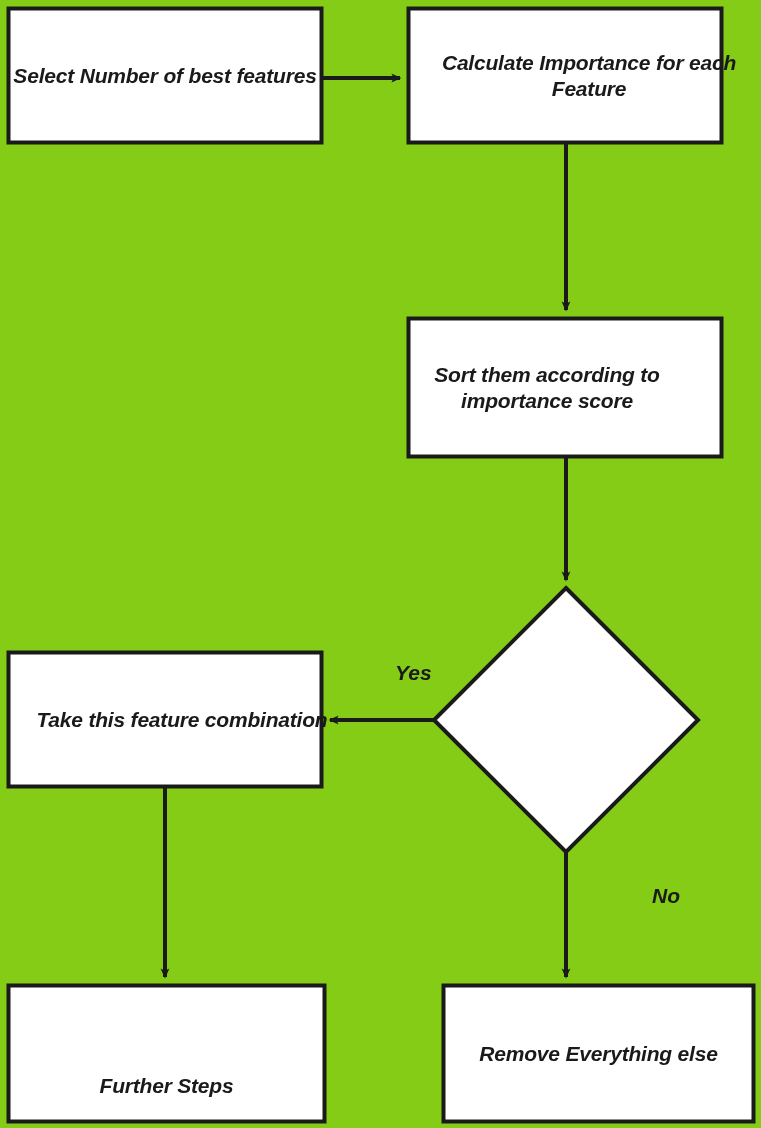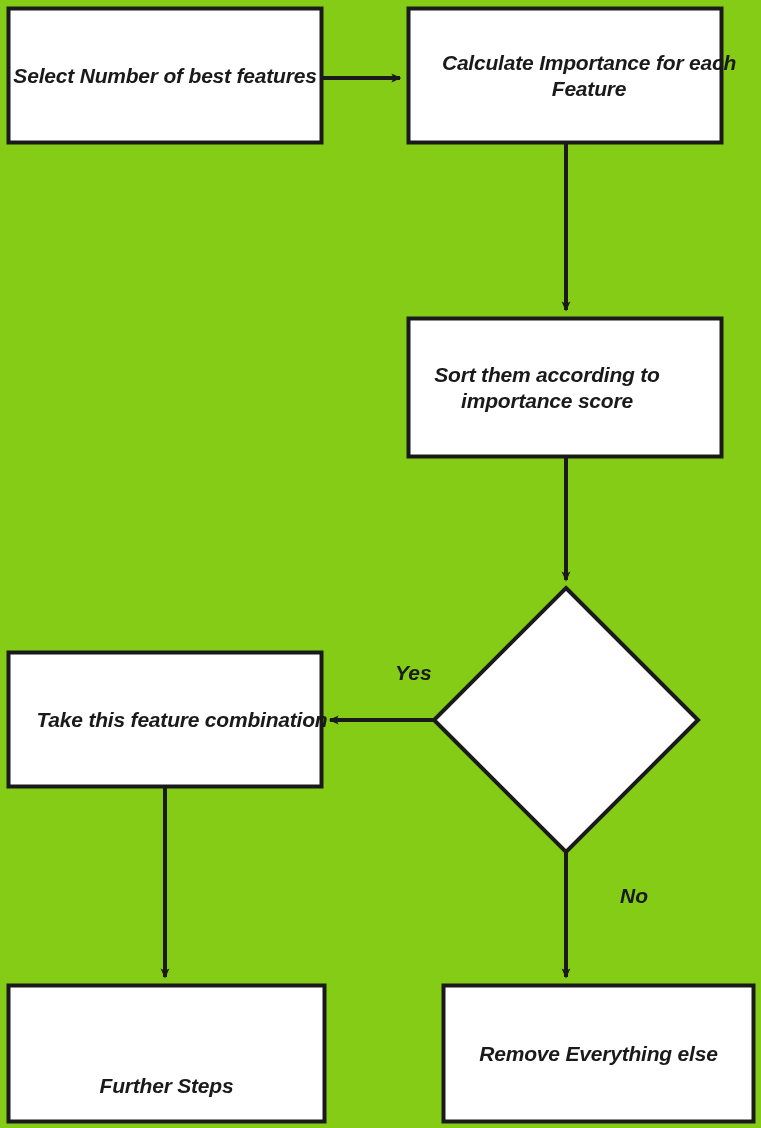--- a/index.html
+++ b/index.html
@@ -102,21 +102,21 @@
 
 
   <div class="node-label box-label" style="left:8px; top:652px; width:348px; height:135px;">Take this feature combination</div>
 
   <div class="node-label box-label" style="left:8px; top:985px; width:317px; height:137px;margin-top:32px;">Further Steps</div>
 
   <div class="node-label box-label" style="left:443px; top:985px; width:311px; height:137px;">Remove Everything else</div>
 
   <div class="edge-label" style="left:371px; top:661px;">Yes</div>
 
-  <div class="edge-label" style="left:596px; top:884px;">No</div>
+  <div class="edge-label" style="left:628px; top:884px;">No</div>
 
   <div class="hit" style="left:8px; top:8px; width:314px; height:135px;"></div>
   <div class="hit" style="left:408px; top:8px; width:314px; height:135px;"></div>
   <div class="hit" style="left:408px; top:318px; width:314px; height:139px;"></div>
   <div class="hit" style="left:434px; top:588px; width:264px; height:264px;"></div>
   <div class="hit" style="left:8px; top:652px; width:314px; height:135px;"></div>
   <div class="hit" style="left:8px; top:985px; width:317px; height:137px;"></div>
   <div class="hit" style="left:443px; top:985px; width:311px; height:137px;"></div>
 
 </div>

